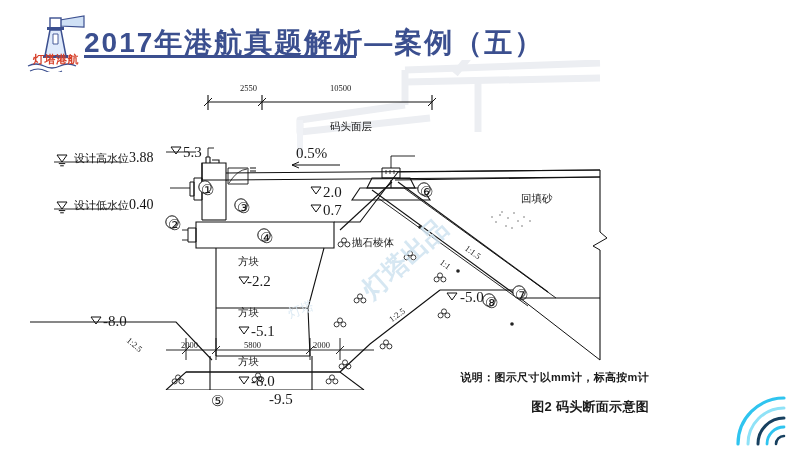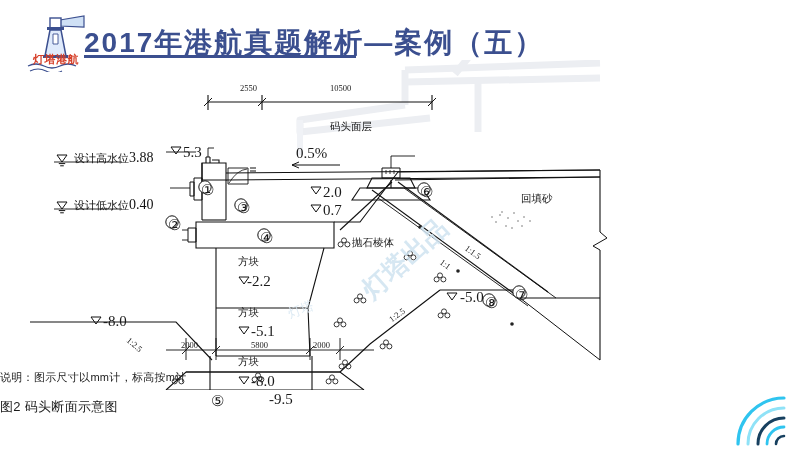--- a/index.html
+++ b/index.html
@@ -48,23 +48,24 @@
   .wl-name{
     font-family:"Liberation Sans","DejaVu Sans",sans-serif;
     font-size:11px;color:#111;
   }
   .wl-val{font-size:14px;color:#111;}
 
   .rot{transform-origin:left center;}
 
   
   .cap{
-    position:absolute;width:649px;text-align:left;color:#1a1a1a;
+    position:absolute;width:649px;text-align:right;color:#1a1a1a;
     font-family:"Liberation Sans","DejaVu Sans",sans-serif;
     white-space:nowrap;
+    font-weight:bold;
   }
   .cap1{top:370px;font-size:11px;letter-spacing:.3px;}
   .cap2{top:398px;font-size:13px;letter-spacing:.3px;}
 
   .corner{position:absolute;right:4px;bottom:2px;width:62px;height:58px;}
 </style>
 </head>
 <body>
 
 <div id="stage">
@@ -316,21 +317,21 @@
     <div class="lab cn f10" style="left:352px;top:176px;">抛石棱体</div>
     <div class="lab cn f10" style="left:521px;top:132px;">回填砂</div>
 
     <div class="lab f9" style="left:296px;top:85px;">0.5%</div>
     <div class="lab f8 rot" style="left:466px;top:182px;transform:rotate(36deg);">1:1.5</div>
     <div class="lab f8 rot" style="left:441px;top:196px;transform:rotate(36deg);">1:1</div>
     <div class="lab f8 rot" style="left:390px;top:255px;transform:rotate(-36deg);">1:2.5</div>
     <div class="lab f8 rot" style="left:128px;top:274px;transform:rotate(40deg);">1:2.5</div>
 
     <div class="lab f8" style="left:181px;top:280px;">2000</div>
-    <div class="lab f8" style="left:244px;top:280px;margin-left:7px;">5800</div>
+    <div class="lab f8" style="left:244px;top:280px;">5800</div>
     <div class="lab f8" style="left:313px;top:280px;">2000</div>
 
     <div class="lab f9" style="left:201px;top:121px;">①</div>
     <div class="lab f9" style="left:168px;top:156px;">②</div>
     <div class="lab f9" style="left:237px;top:139px;">③</div>
     <div class="lab f9" style="left:260px;top:169px;">④</div>
     <div class="lab f9" style="left:211px;top:332px;">⑤</div>
     <div class="lab f9" style="left:420px;top:123px;">⑥</div>
     <div class="lab f9" style="left:515px;top:226px;">⑦</div>
     <div class="lab f9" style="left:485px;top:234px;">⑧</div>

